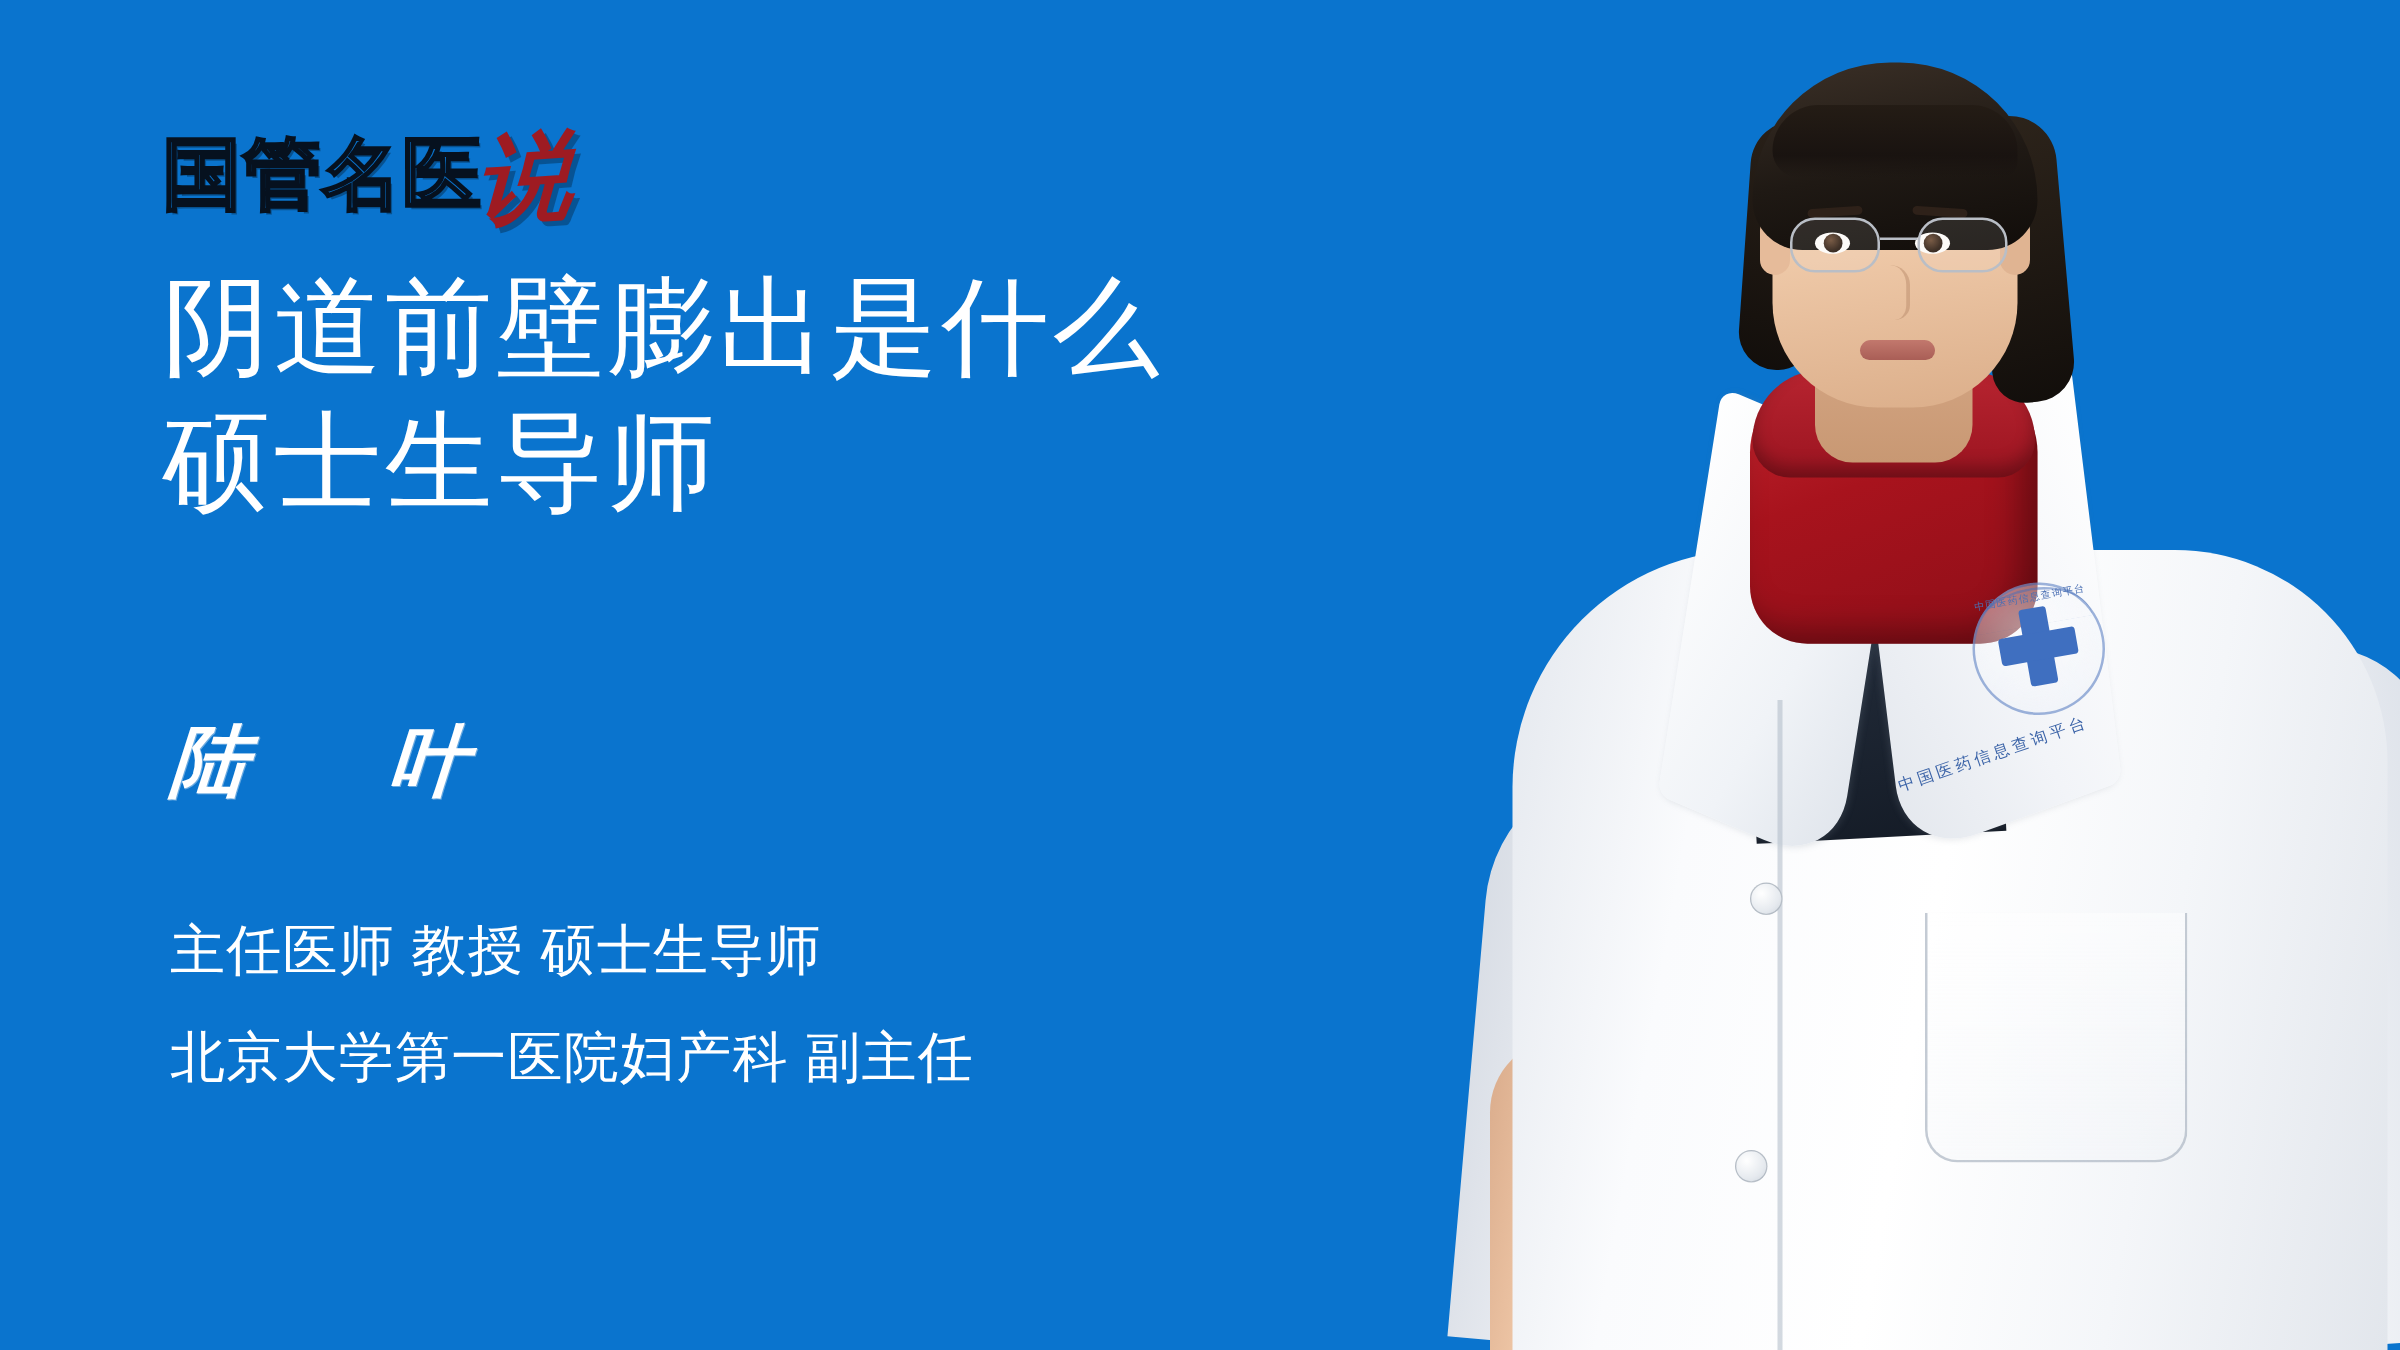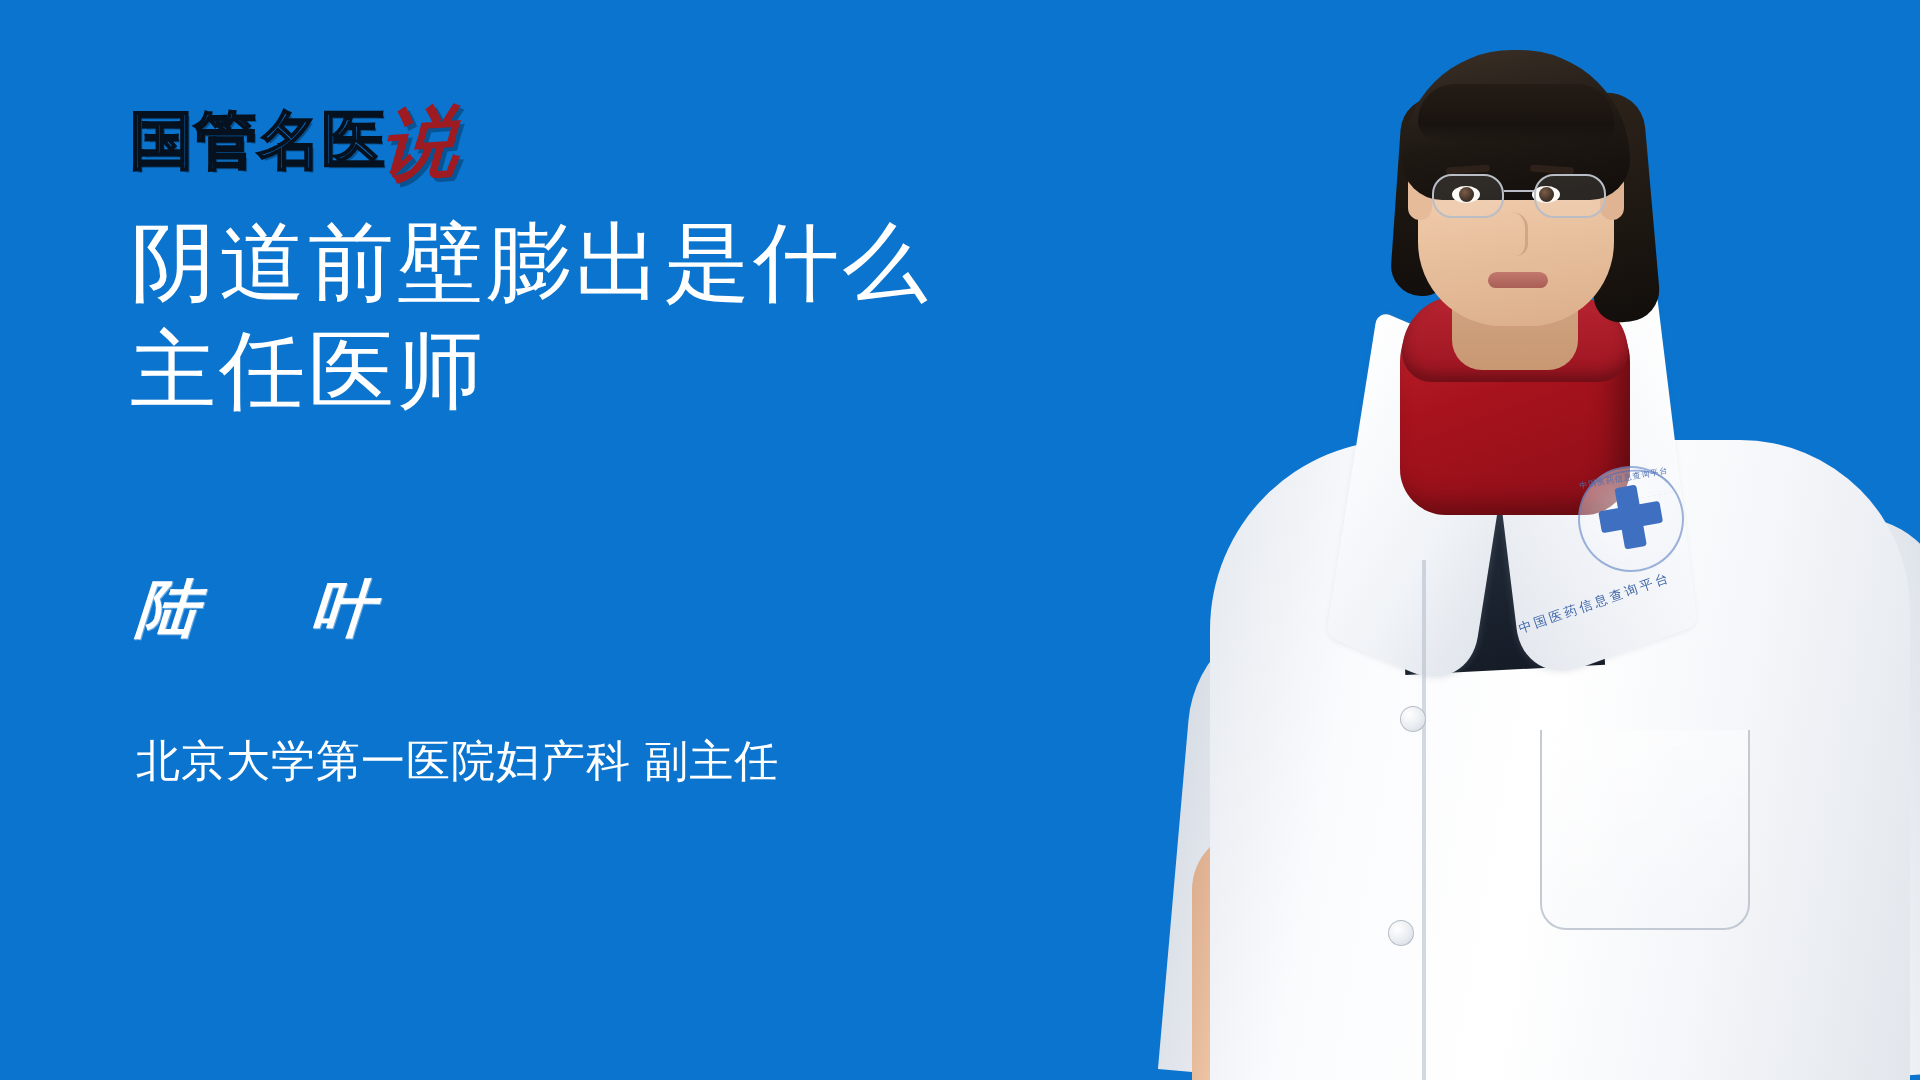--- a/index.html
+++ b/index.html
@@ -294,26 +294,27 @@
 
 <div id="stage">
 
   <div id="brand-logo">
     <span class="logo-han">国管名医</span>
     <span class="logo-shuo">说</span>
   </div>
 
   <div id="main-title">
     <div class="t-line">阴道前壁膨出是什么</div>
-    <div class="t-line">主任医师</div>
+    <div class="t-line">硕士生导师</div>
   </div>
 
   <div id="doctor-name">陆　叶</div>
 
   <div id="credentials">
+    <div class="cred-line">主任医师  教授  硕士生导师</div>
     <div class="cred-line">北京大学第一医院妇产科  副主任</div>
   </div>
 
   <div id="doctor-photo">
 
     <div class="coat-shoulder-l"></div>
     <div class="arm-skin"></div>
     <div class="coat-shoulder-r"></div>
     <div class="coat-base"></div>
 

